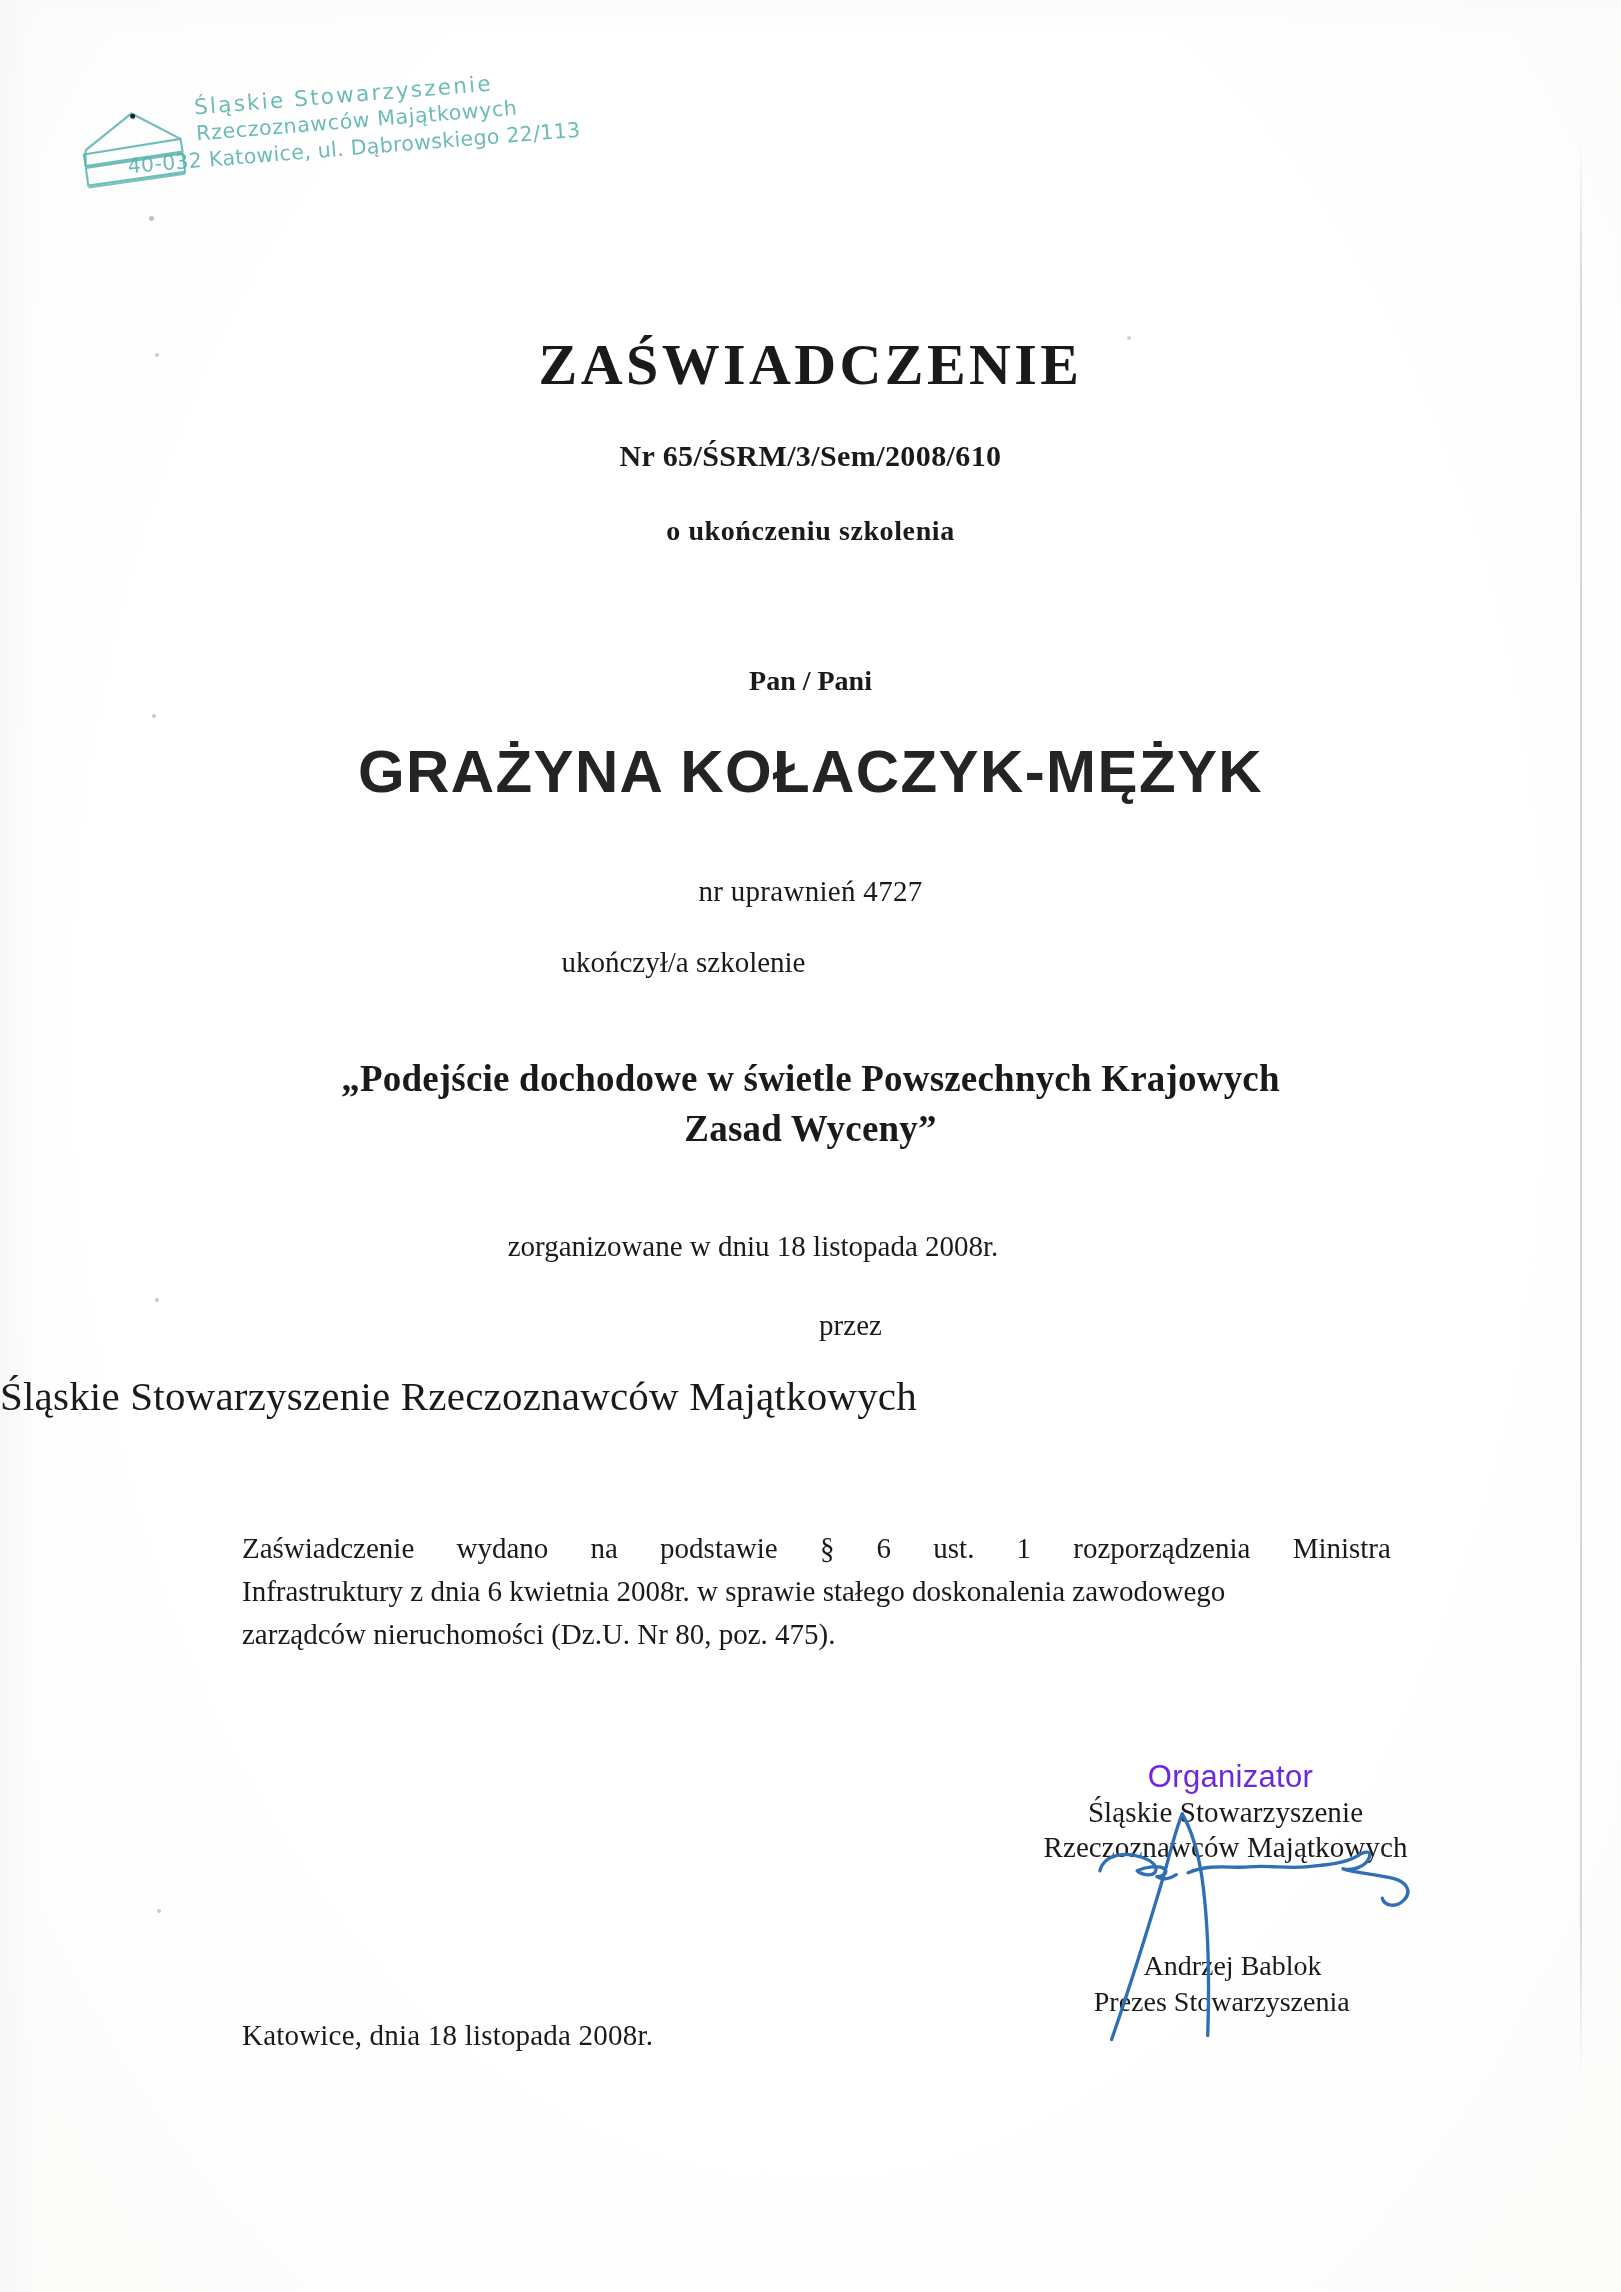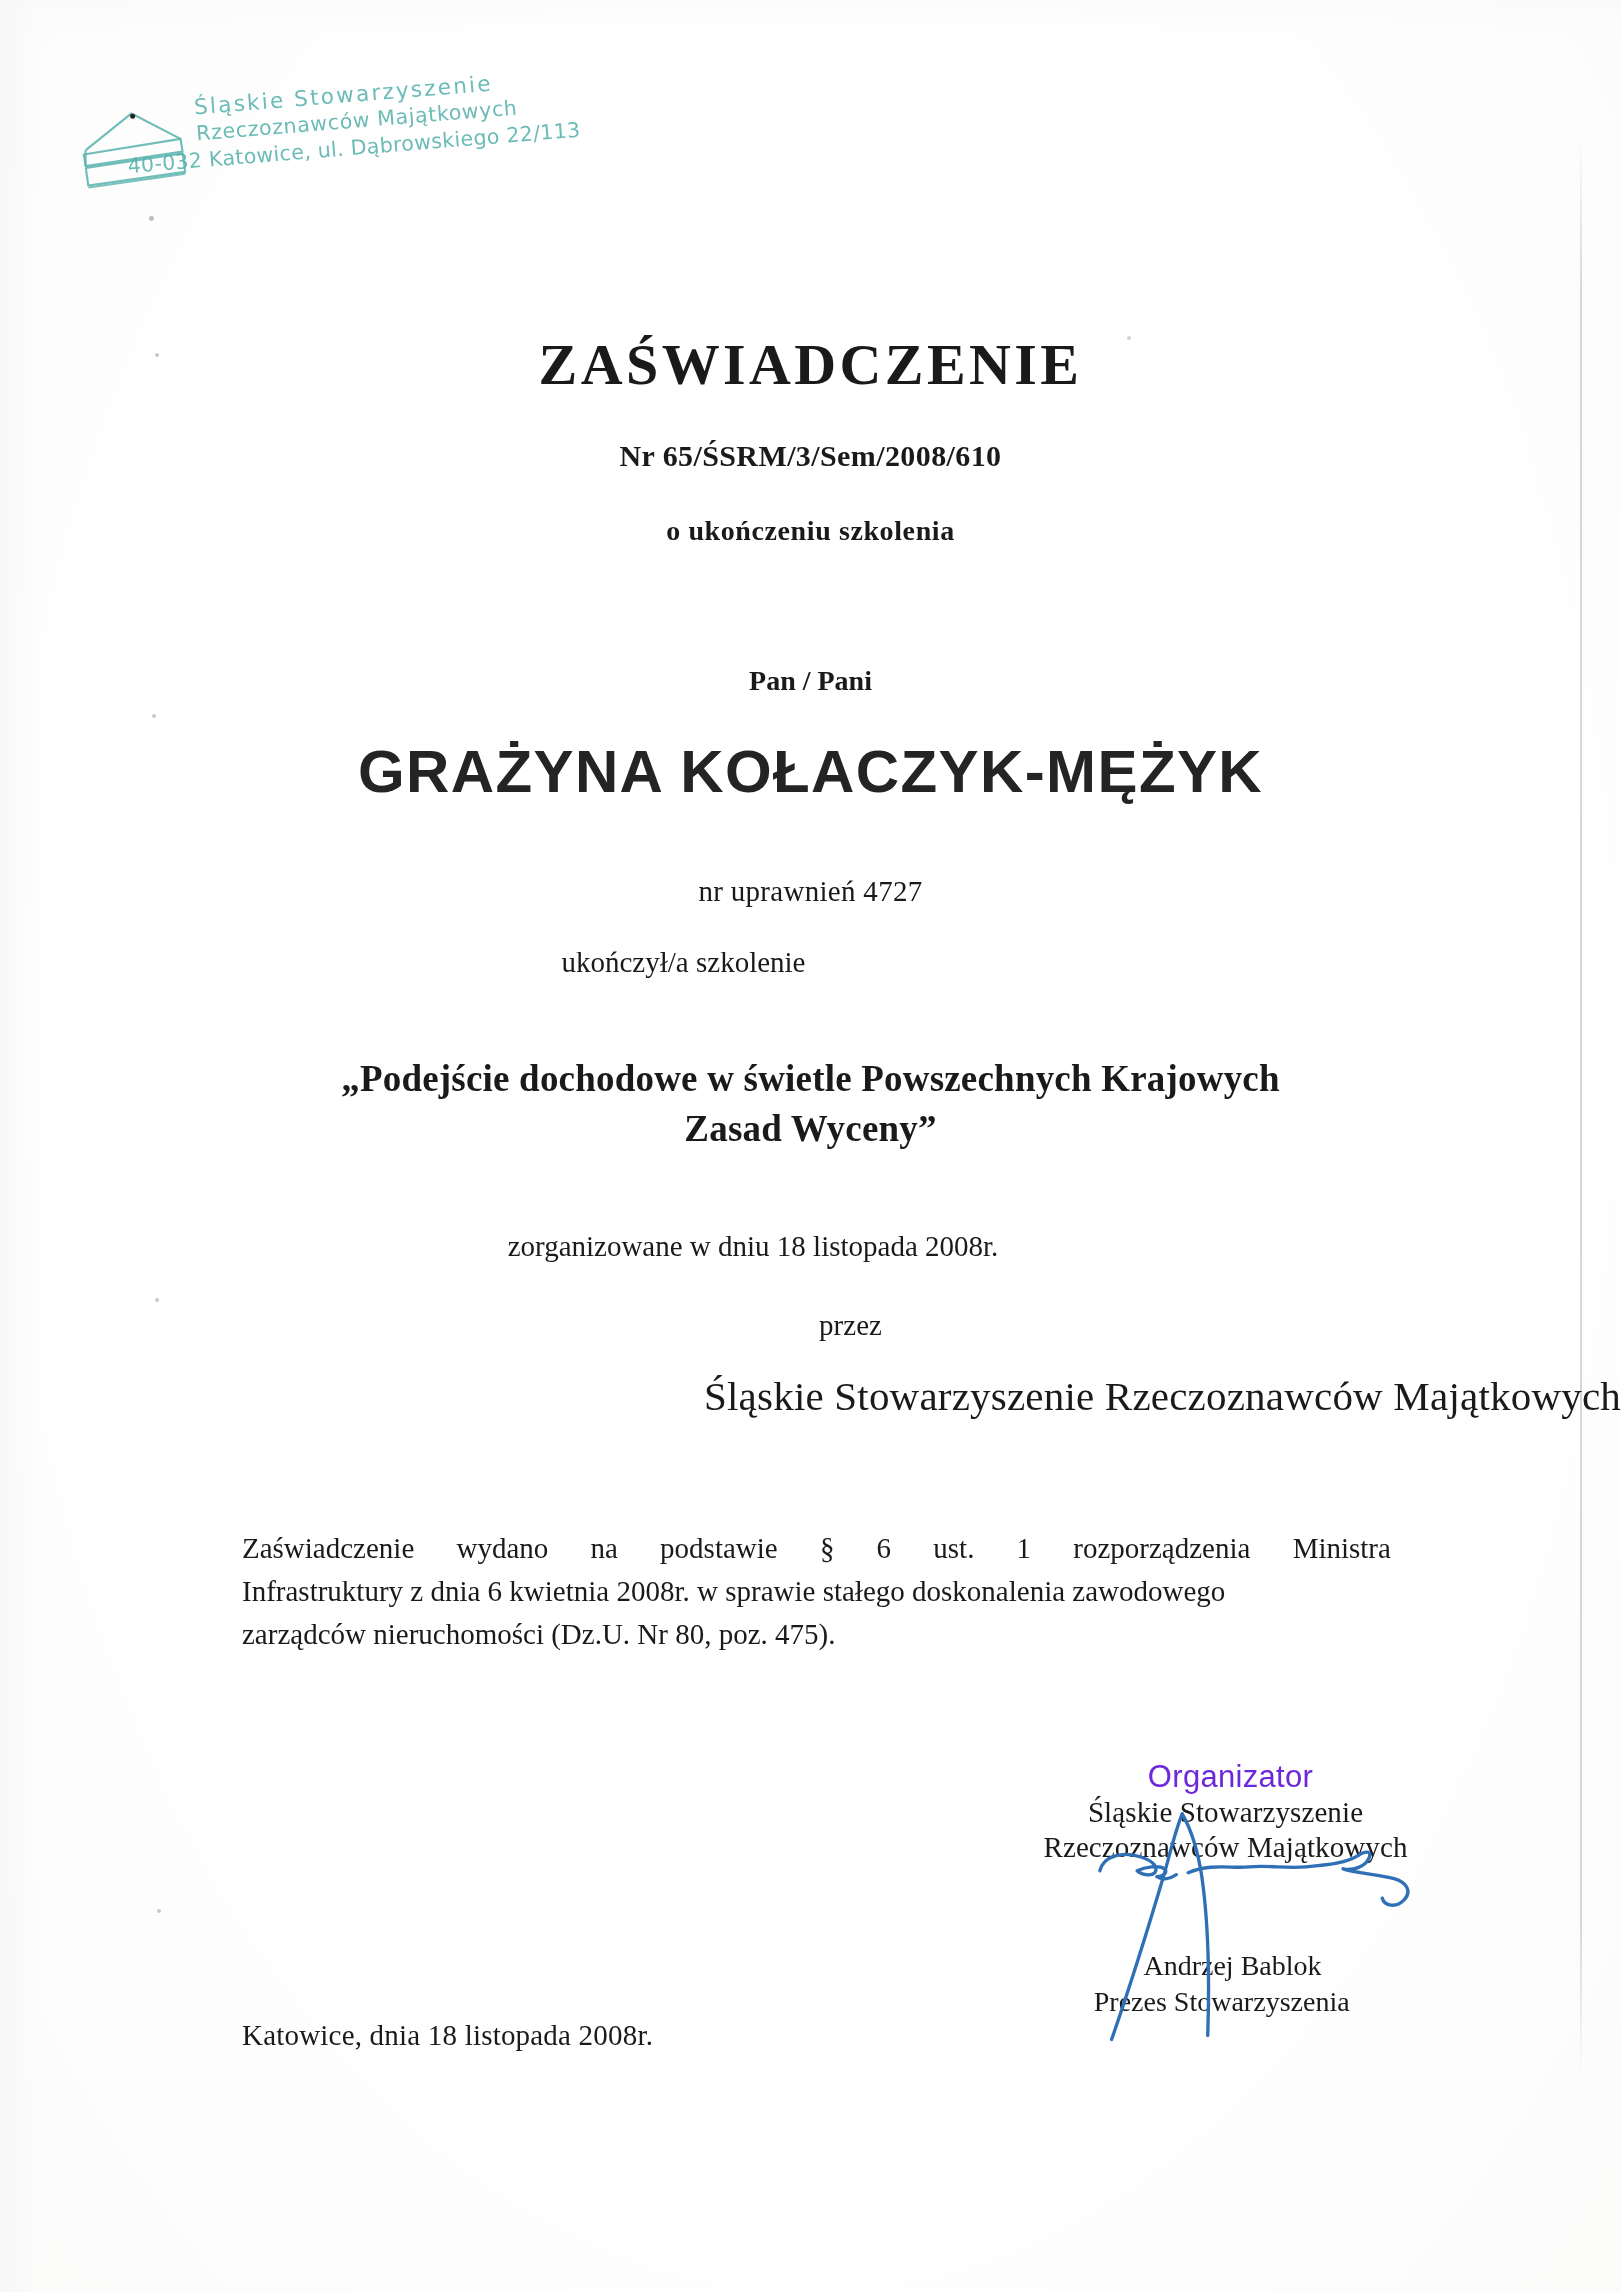--- a/index.html
+++ b/index.html
@@ -187,21 +187,21 @@
     font-size: 29px;
     text-align: center;
     padding-left: 40px;
   }
   #organizer-name {
     position: absolute;
     left: 0;
     width: 1621px;
     top: 1372px;
     font-size: 41px;
-    text-align: right;
+    text-align: left;
     letter-spacing: 0.2px;
   }
   #legal-paragraph {
     position: absolute;
     left: 242px;
     width: 1149px;
     top: 1527px;
     font-size: 29px;
     line-height: 1.48;
     text-align: justify;

